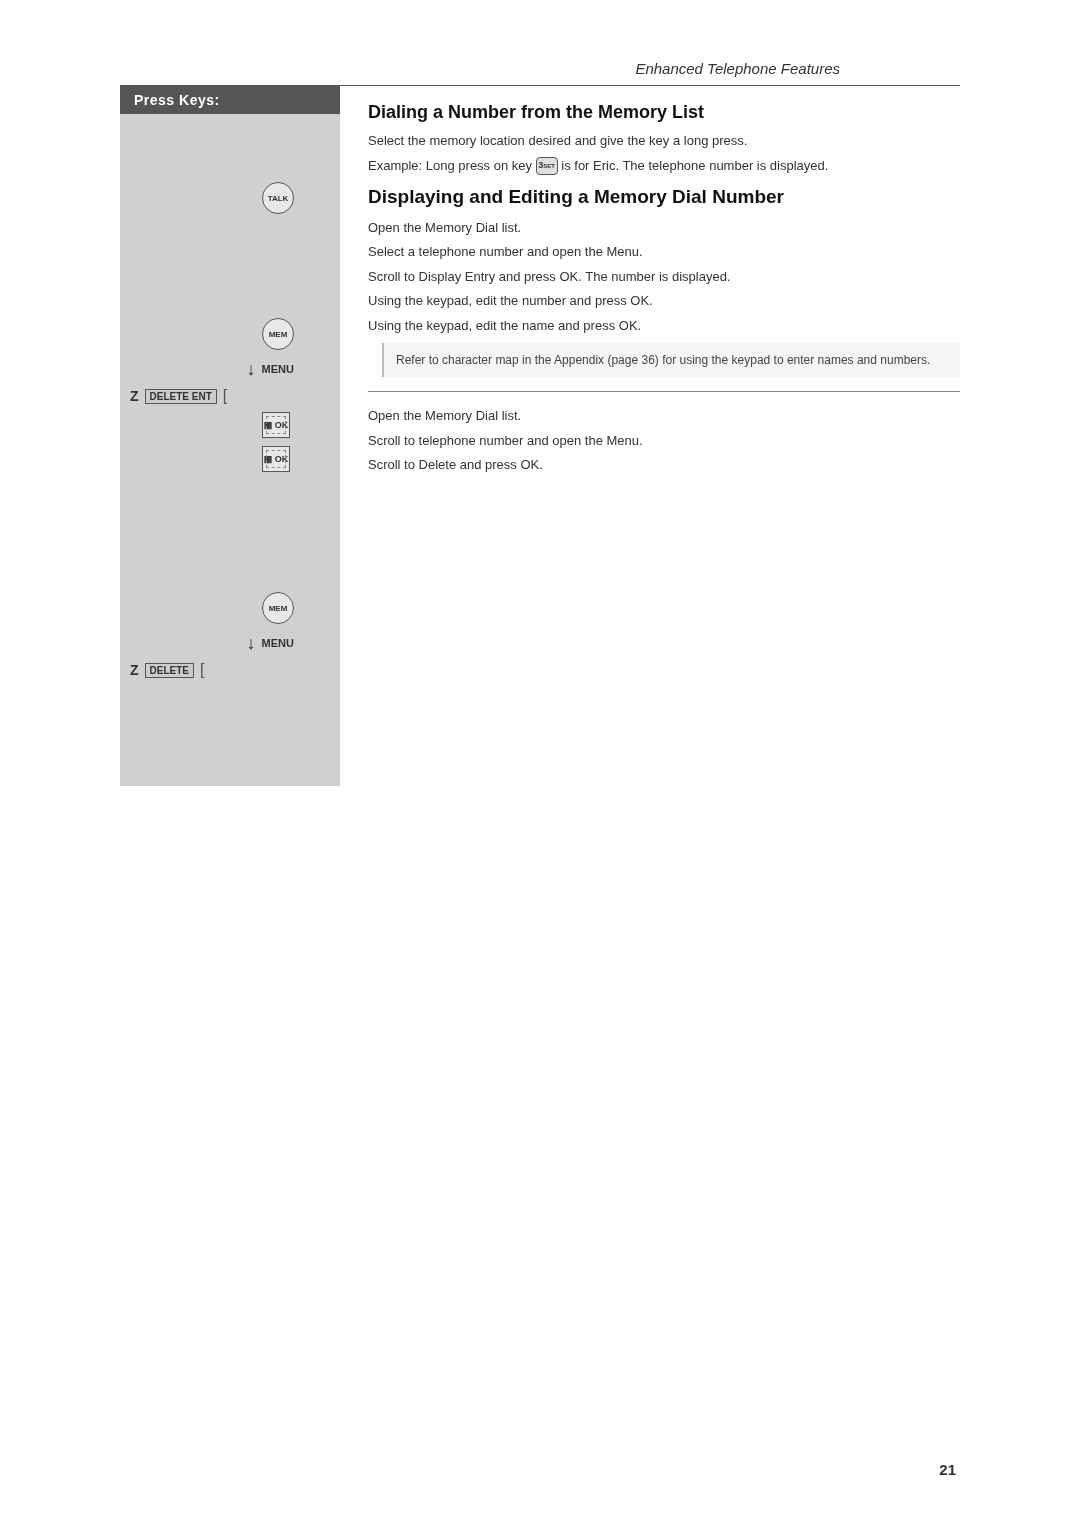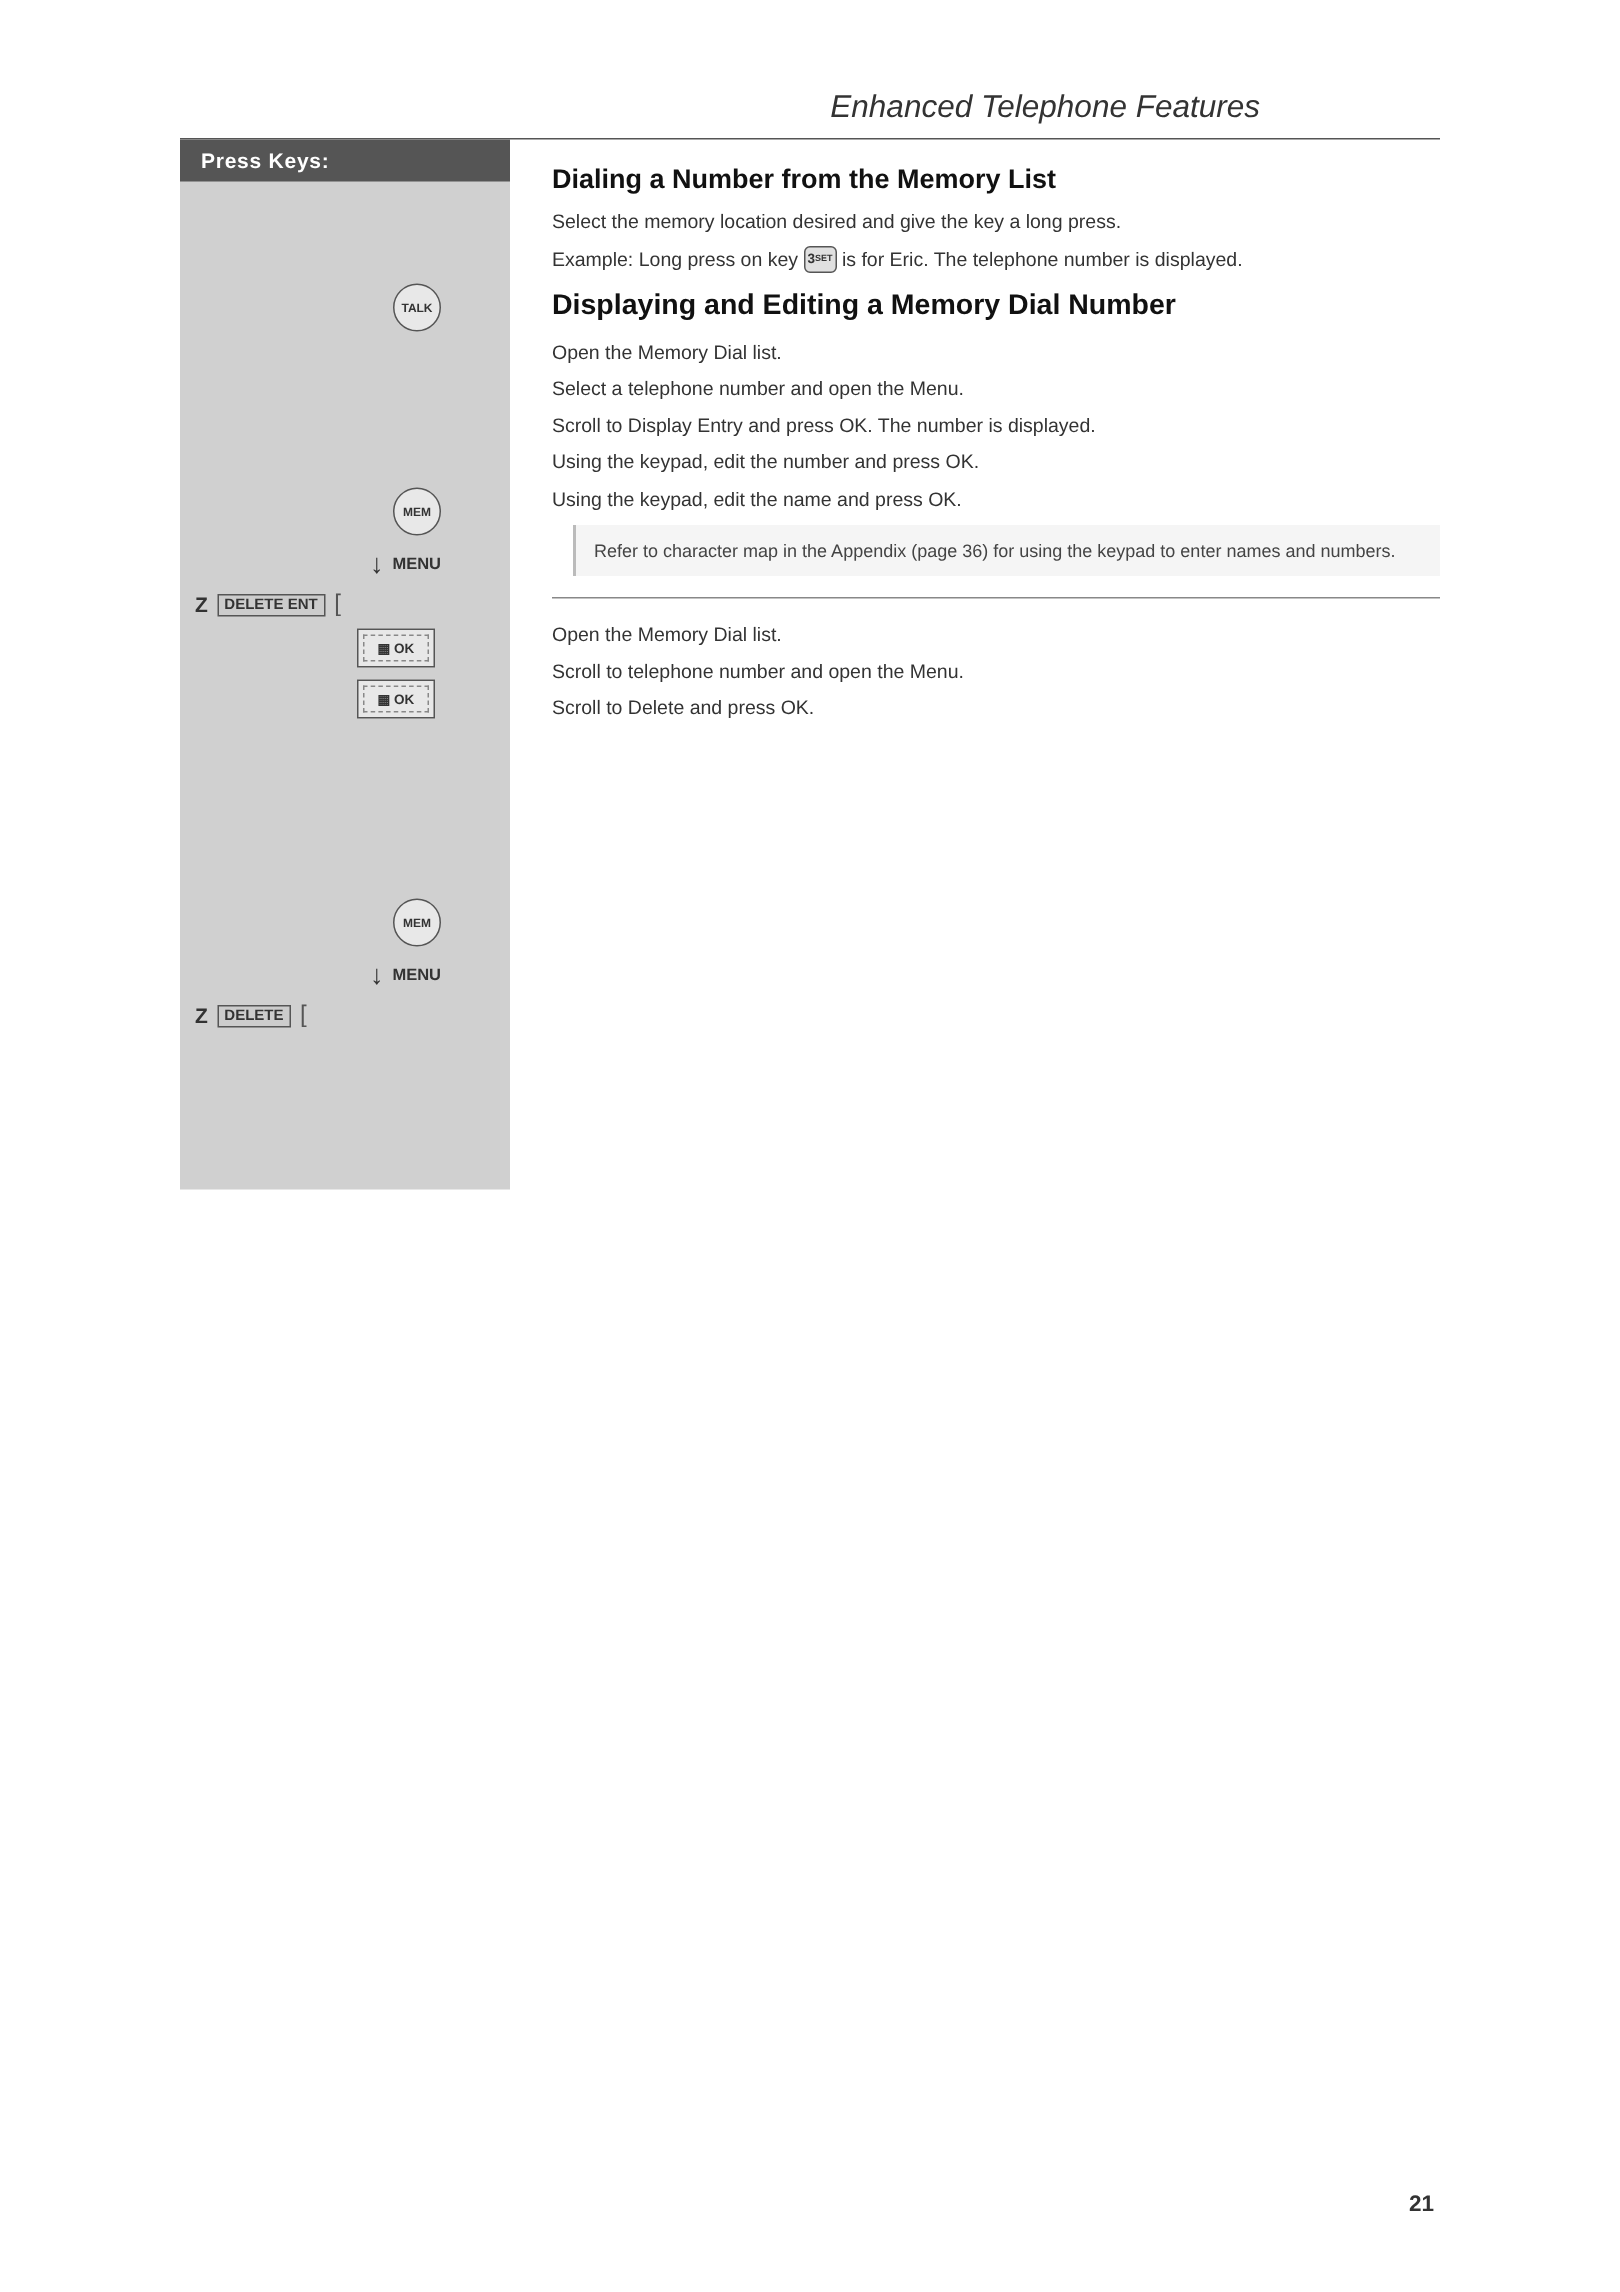--- a/index.html
+++ b/index.html
@@ -23,21 +23,21 @@
     
     .page-header {
       display: flex;
       justify-content: flex-end;
       padding-right: 120px;
       padding-bottom: 8px;
       border-bottom: 1.5px solid #555;
       margin: 0 120px 0 120px;
     }
     .page-header-title {
-      font-size: 21px;
+      font-size: 15px;
       color: #333;
       font-style: italic;
     }
 
     
     .main-content {
       display: flex;
       flex-direction: row;
       margin: 0 120px;
       margin-top: 0;
@@ -131,21 +131,21 @@
     .key-bracket {
       font-size: 16px;
       color: #555;
       margin-left: 2px;
     }
 
     .key-ok-block {
       display: inline-flex;
       align-items: center;
       justify-content: center;
-      width: 52px;
+      width: 28px;
       height: 26px;
       border: 1.5px solid #555;
       background: #e8e8e8;
       font-size: 8px;
       font-weight: bold;
       color: #333;
       margin-right: 4px;
       position: relative;
     }
     .key-ok-block::before {

